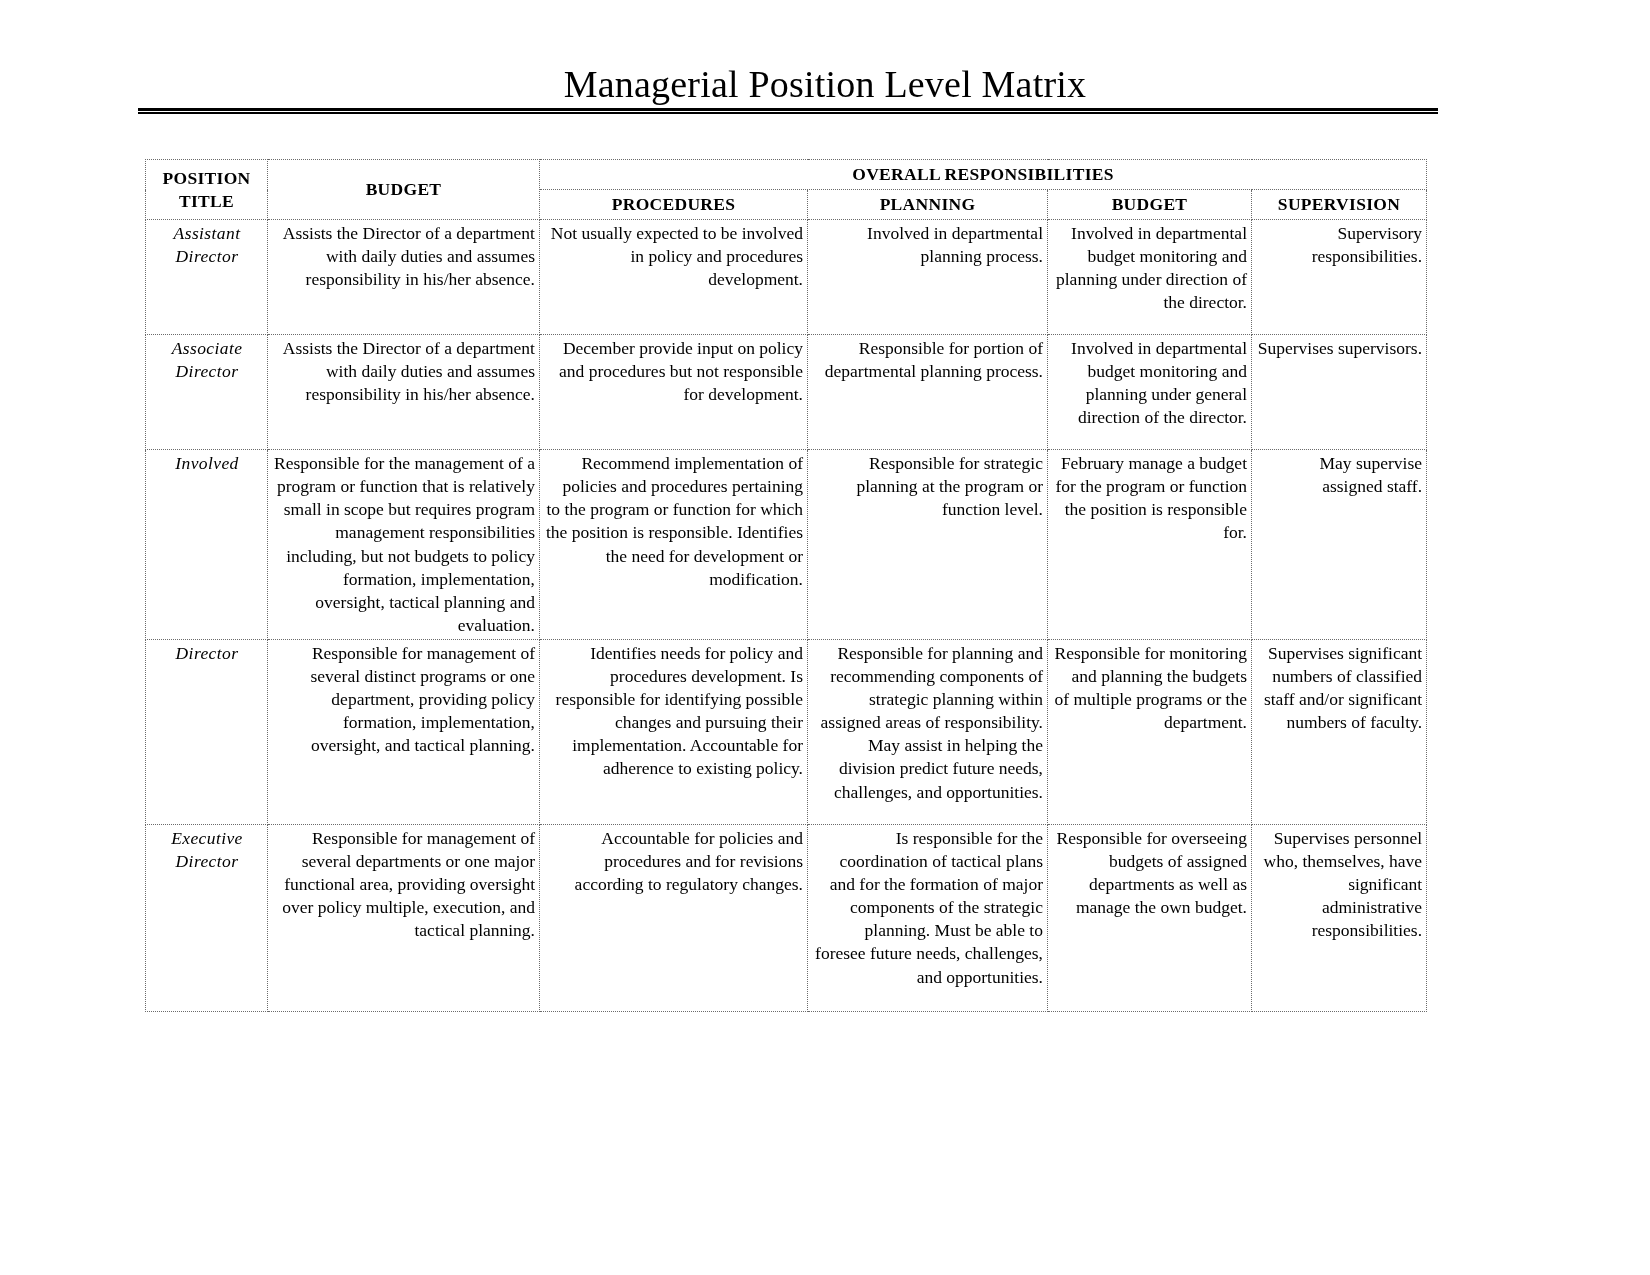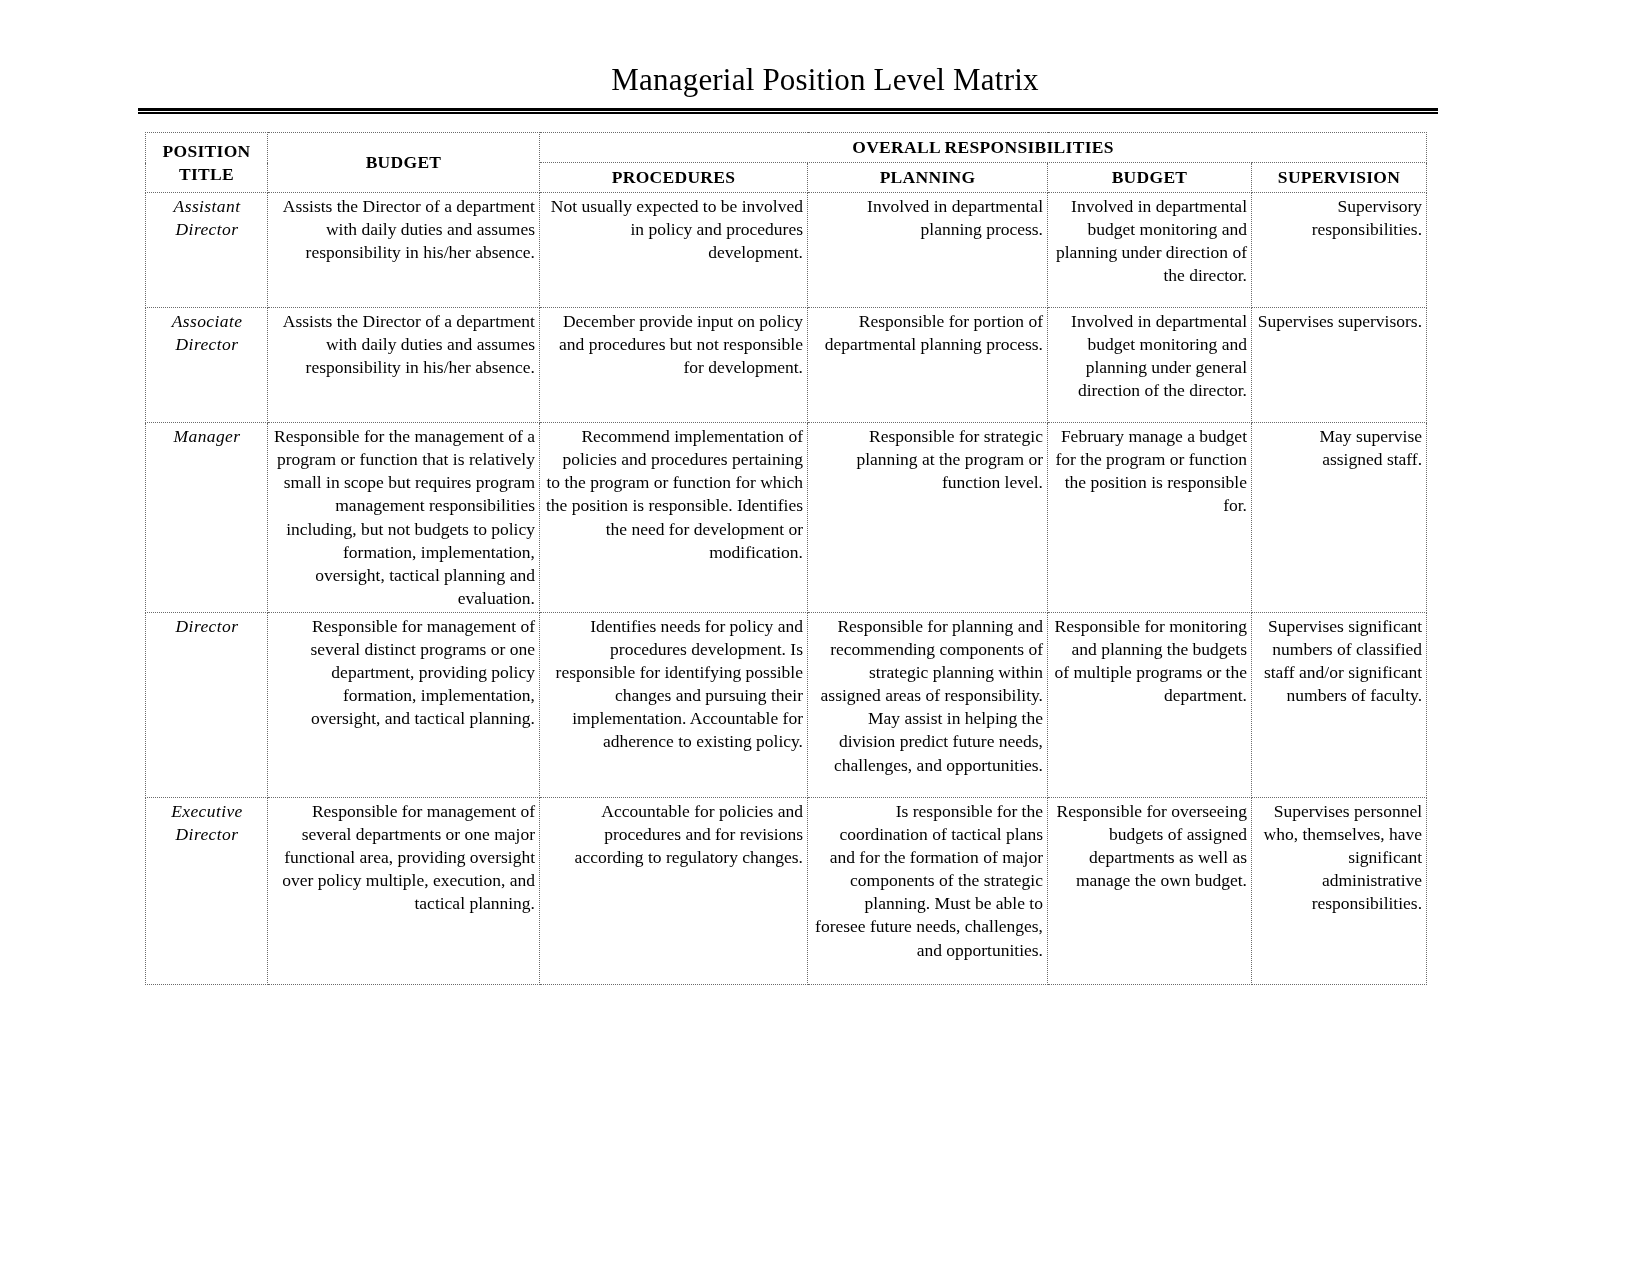--- a/index.html
+++ b/index.html
@@ -22,21 +22,21 @@
   }
 
   
   .doc-title {
     position: absolute;
     left: 0;
     top: 62px;
     width: 1650px;
     text-align: center;
     font-family: "Liberation Serif", "DejaVu Serif", serif;
-    font-size: 31px;
+    font-size: 38px;
     font-weight: 400;
     letter-spacing: 0.2px;
     color: #000;
   }
 
   
   .title-rule {
     position: absolute;
     left: 138px;
     top: 108px;
@@ -55,21 +55,21 @@
     left: 0; top: 4px;
     width: 100%;
     height: 2px;
     background: #000;
   }
 
   
   .matrix-wrap {
     position: absolute;
     left: 145px;
-    top: 132px;
+    top: 159px;
     width: 1281px;
   }
   table.matrix {
     border-collapse: collapse;
     table-layout: fixed;
     width: 1281px;
   }
   table.matrix td, table.matrix th {
     border: 1px dotted #6a6a6a;
     vertical-align: top;
@@ -179,21 +179,21 @@
           </td>
           <td class="body-cell">Assists the Director of a department with daily duties and assumes responsibility in his/her absence.</td>
           <td class="body-cell">December provide input on policy and procedures but not responsible for development.</td>
           <td class="body-cell">Responsible for portion of departmental planning process.</td>
           <td class="body-cell">Involved in departmental budget monitoring and planning under general direction of the director.</td>
           <td class="body-cell">Supervises supervisors.</td>
         </tr>
 
         <tr class="r-manager">
           <td class="title-cell">
-            <div>Manager</div>
+            <div>Involved</div>
           </td>
           <td class="body-cell">Responsible for the management of a program or function that is relatively small in scope but requires program management responsibilities including, but not budgets to policy formation, implementation, oversight, tactical planning and evaluation.</td>
           <td class="body-cell">Recommend implementation of policies and procedures pertaining to the program or function for which the position is responsible. Identifies the need for development or modification.</td>
           <td class="body-cell">Responsible for strategic planning at the program or function level.</td>
           <td class="body-cell">February manage a budget for the program or function the position is responsible for.</td>
           <td class="body-cell">May supervise assigned staff.</td>
         </tr>
 
         <tr class="r-director">
           <td class="title-cell">

